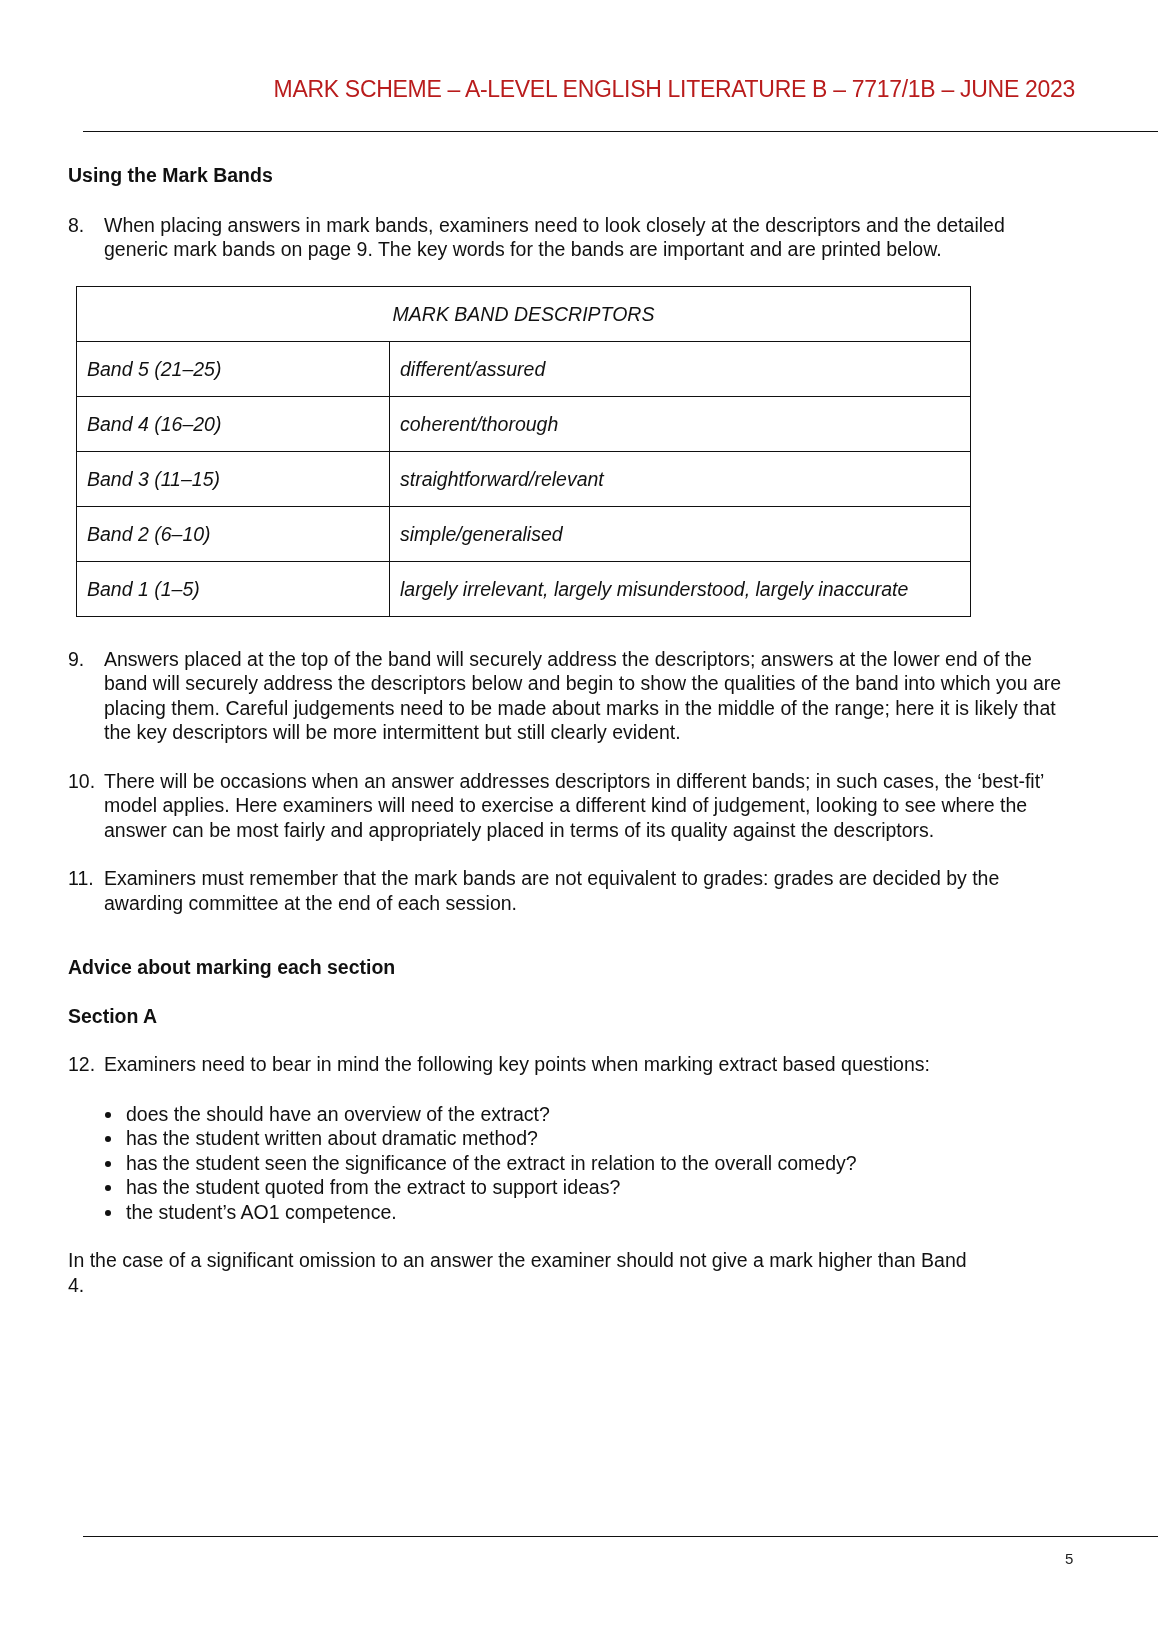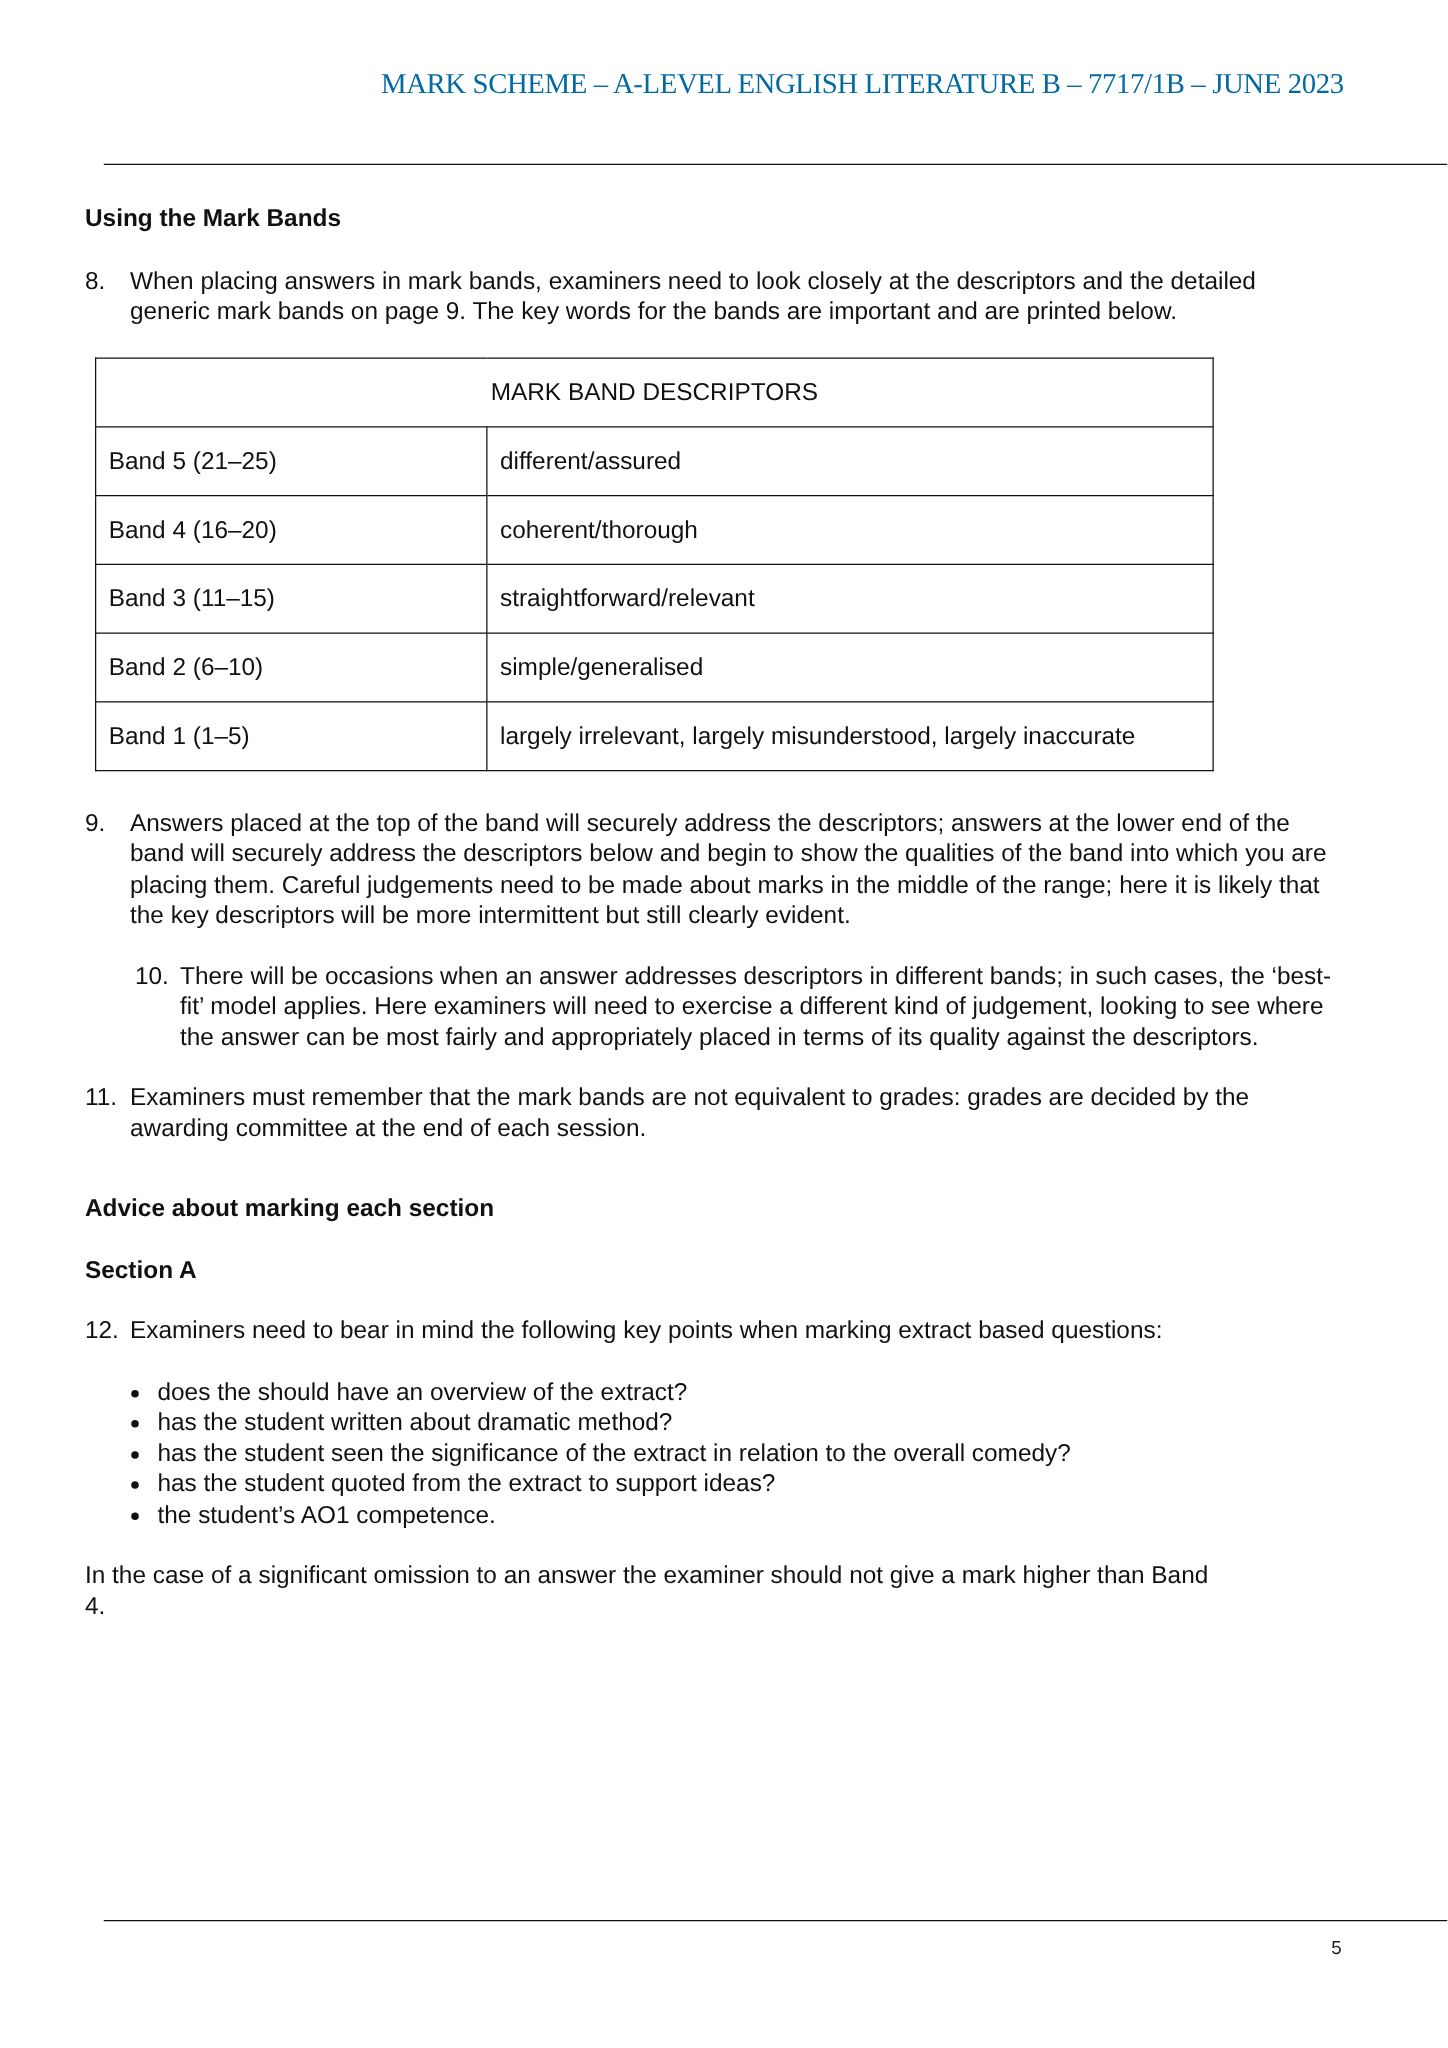--- a/index.html
+++ b/index.html
@@ -1,37 +1,38 @@
 <!DOCTYPE html>
 <html><head>
   <meta charset="utf-8">
   <style>
     html, body { margin: 0; padding: 0; background: #ffffff; }
     body {
       width: 1158px; height: 1638px; position: relative; overflow: hidden;
       font-family: "Liberation Sans", sans-serif; color: #111111;
     }
     .running-header {
-      position: absolute; top: 54px; right: 83px;
-      font-family: Liberation Serif, serif; font-size: 23px; letter-spacing: -0.3px;
-      color: #0369a1; white-space: nowrap; font-weight: 300;
+      position: absolute; top: 76px; right: 83px;
+      font-family: Liberation Sans, sans-serif; font-size: 23px; letter-spacing: -0.3px;
+      color: #b91c1c; white-space: nowrap; font-weight: 300;
     }
     .rule { position: absolute; left: 83px; right: 0; height: 0; border-top: 1.3px solid #111; }
     .rule.top { top: 131px; }
     .rule.bottom { top: 1536px; }
     .content { position: absolute; left: 68px; top: 163px; width: 1000px; font-size: 19.5px; line-height: 24.5px; }
     h2 { margin: 0; font-size: 19.5px; font-weight: bold; line-height: 24.5px; }
     .para { position: relative; padding-left: 36px; margin: 0; }
     .para .num { position: absolute; left: 0; top: 0; }
     table.bands {
       border-collapse: collapse; margin-left: 8px; width: 895px; font-size: 19.5px;
     }
     table.bands td, table.bands th {
       border: 1.3px solid #111; padding: 0 10px; height: 54px; font-weight: normal; text-align: left; vertical-align: middle;
       line-height: 24px;
+      font-style: italic;
     }
     table.bands th { text-align: center; }
     table.bands td.band { width: 292px; }
     ul.bullets { margin: 0; padding-left: 58px; list-style: none; }
     ul.bullets li { position: relative; line-height: 24.5px; }
     ul.bullets li::before {
       content: ""; position: absolute; left: -21px; top: 10px; width: 6px; height: 6px; background: #111; border-radius: 50%;
     }
     .page-number { position: absolute; top: 1550px; left: 1065px; font-size: 15px; color: #222; }
   </style>
@@ -75,21 +76,21 @@
       <td style="">largely irrelevant, largely misunderstood, largely inaccurate</td>
     </tr>
   </tbody>
     </table>
 
   <p class="para" style="margin-top:30px;">
     <span class="num">9.</span>
     <span>Answers placed at the top of the band will securely address the descriptors; answers at the lower end of the band will securely address the descriptors below and begin to show the qualities of the band into which you are placing them.  Careful judgements need to be made about marks in the middle of the range; here it is likely that the key descriptors will be more intermittent but still clearly evident.</span>
   </p>
 
-  <p class="para" style="margin-top:24px;margin-left:40px;">
+  <p class="para" style="margin-top:24px;">
     <span class="num">10.</span>
     <span>There will be occasions when an answer addresses descriptors in different bands; in such cases, the ‘best-fit’ model applies.  Here examiners will need to exercise a different kind of judgement, looking to see where the answer can be most fairly and appropriately placed in terms of its quality against the descriptors.</span>
   </p>
 
   <p class="para" style="margin-top:24px;">
     <span class="num">11.</span>
     <span>Examiners must remember that the mark bands are not equivalent to grades: grades are decided by the awarding committee at the end of each session.</span>
   </p>
 
   <h2 style="margin-top:40px;">Advice about marking each section</h2>

